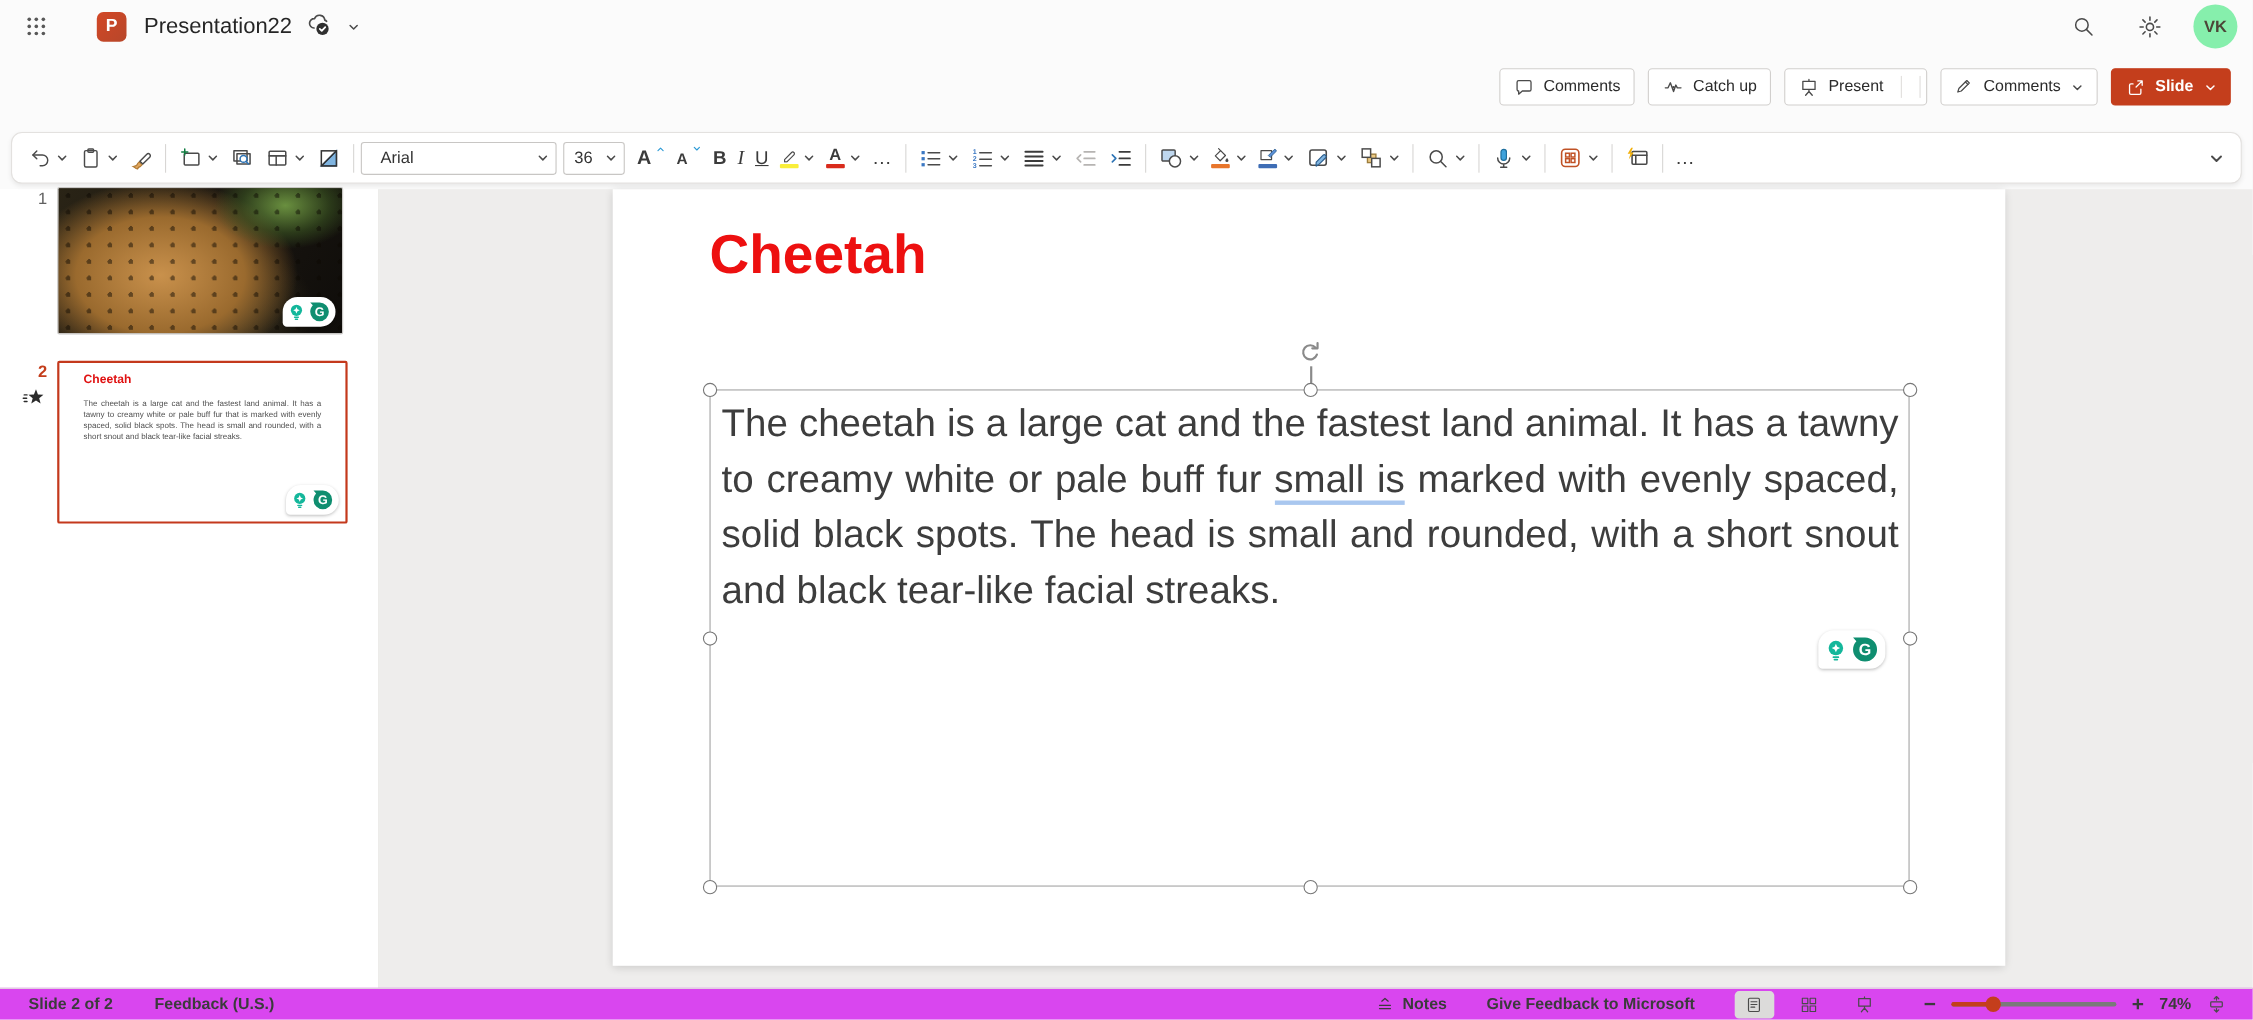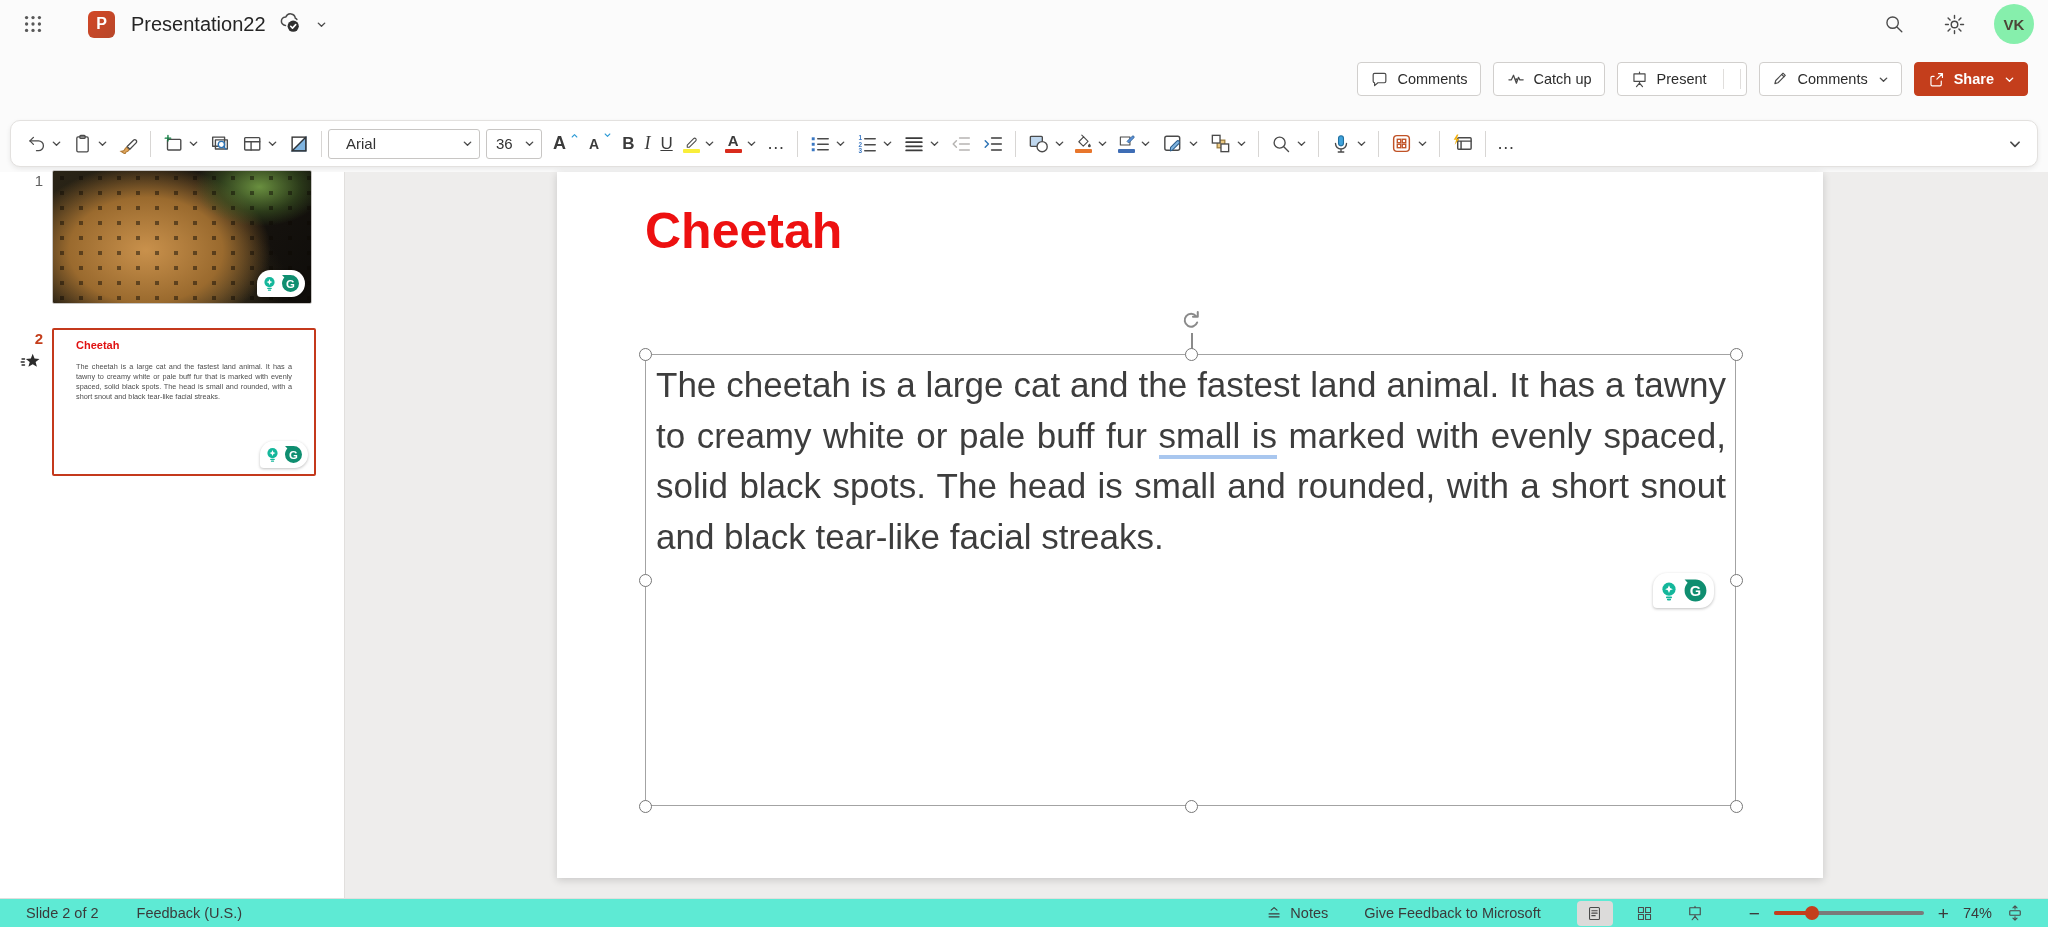--- a/index.html
+++ b/index.html
@@ -43,21 +43,21 @@
   .ribbon { margin:10px 10px 0; height:47px; background:#fff; border:1px solid #E3E1DF; border-radius:10px;
             box-shadow:0 2px 5px rgba(0,0,0,.08); display:flex; align-items:center; padding:0 10px; }
   .rbtn { height:36px; display:flex; align-items:center; gap:4px; padding:0 5px; border-radius:4px; cursor:pointer; flex:0 0 auto; }
   .rdiv { width:1px; height:26px; background:#D8D6D4; margin:0 6px; flex:0 0 auto; }
   .blab { font-weight:700; font-size:17px; color:#3b3b3b; }
   .ilab { font-style:italic; font-family:"Liberation Serif",serif; font-size:18px; color:#3b3b3b; }
   .ulab { text-decoration:underline; font-size:17px; color:#3b3b3b; }
   .dots { font-size:18px; color:#3b3b3b; letter-spacing:1px; }
   .combo { height:30px; border:1px solid #C8C6C4; border-radius:3px; display:flex; align-items:center;
            padding:0 6px 0 9px; background:#fff; cursor:pointer; }
-  .combo.font { width:152px;padding-left:17px; }
+  .combo.font { width:178px;padding-left:17px; }
   .combo.size { width:56px; margin-left:6px; }
   .combo .val { flex:1; font-size:15px; color:#333; }
   .colorbtn { display:flex; flex-direction:column; align-items:center; gap:1px; }
   .colorbtn .glyph { font-size:15px; font-weight:600; color:#3b3b3b; line-height:14px; }
   .cbar { width:17px; height:4px; border-radius:1px; }
   .ribbon-end { margin-left:auto; display:flex; align-items:center; }
 
   
   .workspace { position:absolute; top:172px; left:0; right:0; bottom:29px; display:flex; }
   .panel { width:345px; background:#fff; border-right:1px solid #E1DFDD; padding:0 0 0 12px; }
@@ -89,22 +89,22 @@
   .textbox { position:absolute; left:88px; top:182px; width:1091px; height:452px; border:1px solid #A3A3A3; }
   .slidebody { position:absolute; left:10px; right:9px; top:5px; font-size:35px; line-height:50.5px; color:#3d3d3d;
                text-align:justify; }
   .gram-underline { border-bottom:4.5px solid #A9C7EF; }
   .handle { position:absolute; width:13px; height:13px; border-radius:50%; background:#fff; border:1.5px solid #777; cursor:pointer; }
   .rotstem { position:absolute; left:545px; top:-22px; width:1.5px; height:21px; background:#8a8a8a; }
   .rothandle { position:absolute; left:531px; top:-48px; cursor:pointer; }
   .gpill.inslide { position:absolute; left:1096px; top:401px; right:auto; bottom:auto; padding:4px 5px; }
 
   
-  .statusbar { position:absolute; left:0; right:0; bottom:0; height:29px; background:#5eead4; border-top:1px solid #E1DFDD;
-               display:flex; font-size:14.5px; color:#3b3b3b; padding:0 24px 0 26px; }
+  .statusbar { position:absolute; left:0; right:0; bottom:0; height:29px; background:#d946ef; border-top:1px solid #E1DFDD;
+               display:flex; font-size:14.5px; color:#3b3b3b; padding:0 24px 0 26px;font-weight:bold; }
   .sb-left { display:flex; align-items:center; gap:38px; }
   .sb-right { margin-left:auto; display:flex; align-items:center; gap:36px; }
   .sbitem { display:flex; align-items:center; gap:7px; cursor:pointer; white-space:nowrap; }
   .viewbtns { display:flex; align-items:center; gap:14px; }
   .viewbtn { width:36px; height:25px; display:flex; align-items:center; justify-content:center; border-radius:4px; cursor:pointer; }
   .viewbtn.active { background:#DCDBDA; }
   .zoomctl { display:flex; align-items:center; gap:14px; }
   .zoomtrack { width:150px; height:3.5px; background:#7a7a7a; border-radius:2px; position:relative; cursor:pointer; }
   .zoomfill { position:absolute; left:0; top:0; bottom:0; width:38px; background:#C43E1C; border-radius:2px; }
   .zoomthumb { position:absolute; left:31px; top:-5.5px; width:14px; height:14px; border-radius:50%; background:#C43E1C; }
@@ -189,21 +189,21 @@
       <span>Comments</span>
       <svg class="chev" viewBox="0 0 12 12">
           <path d="m2.5 4.5 3.5 3.5 3.5-3.5"></path>
         </svg>
     </div>
     <div class="mbtn share">
       <svg width="19" height="19" viewBox="0 0 24 24">
         <path class="ic" d="M9 8H6.6A1.6 1.6 0 0 0 5 9.6v8.8A1.6 1.6 0 0 0 6.6 20h9.8a1.6 1.6 0 0 0 1.6-1.6V14"></path>
         <path class="ic" d="M12.5 11.5 19 5M14.5 4.5H19.5V9.5"></path>
       </svg>
-      <span>Share</span>
+      <span>Slide</span>
       <svg class="chev" viewBox="0 0 12 12">
           <path d="m2.5 4.5 3.5 3.5 3.5-3.5"></path>
         </svg>
     </div>
   </div>
 </div>
 
 <div class="ribbon">
   <div class="rbtn">
     <svg width="21" height="21" viewBox="0 0 24 24">

